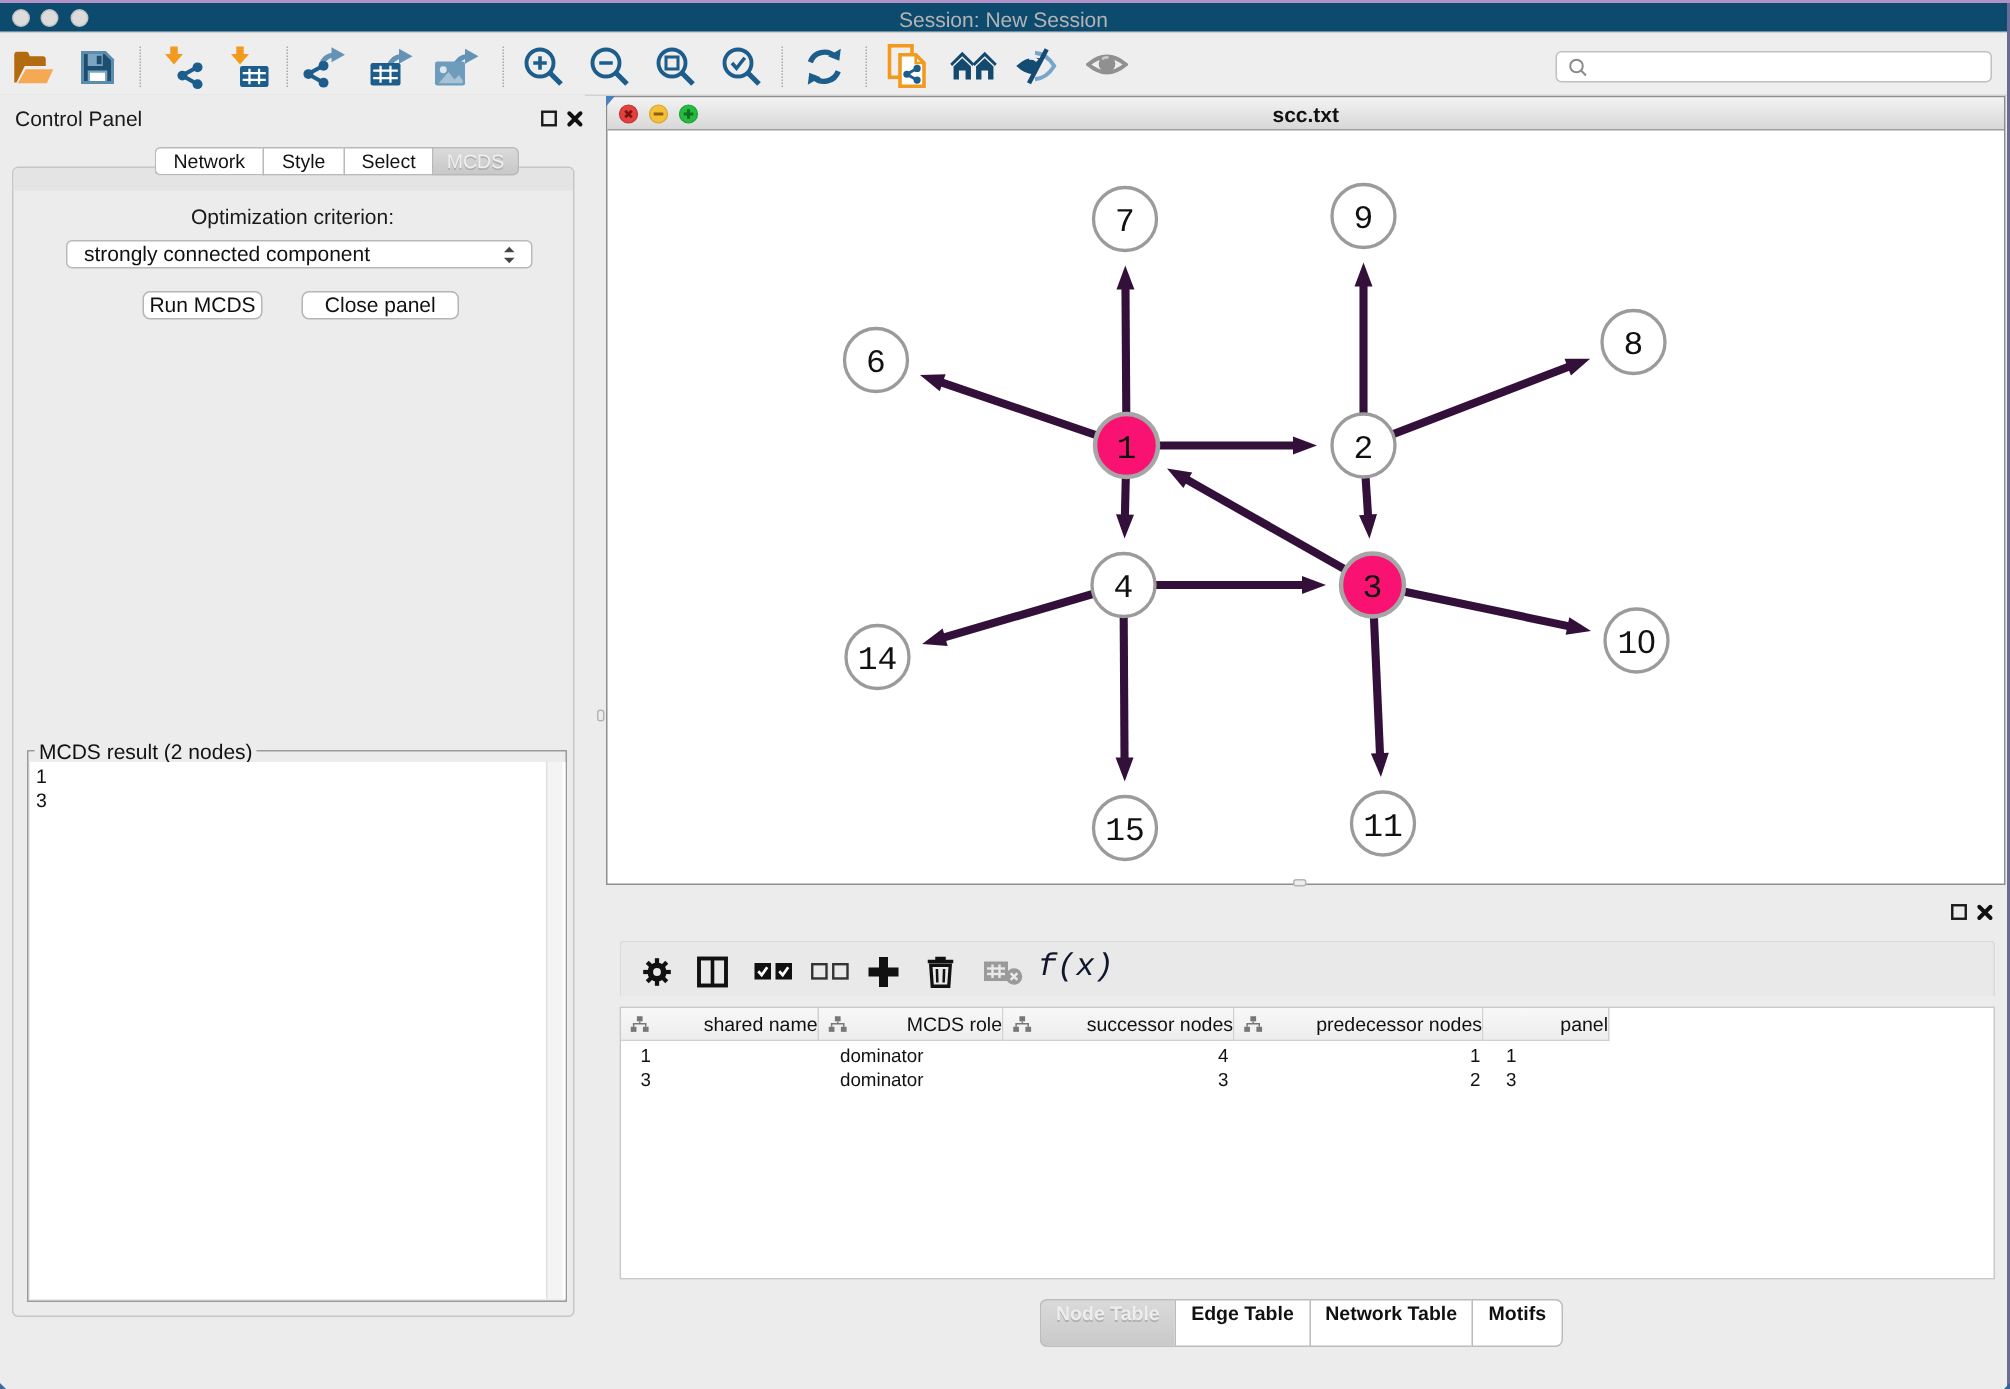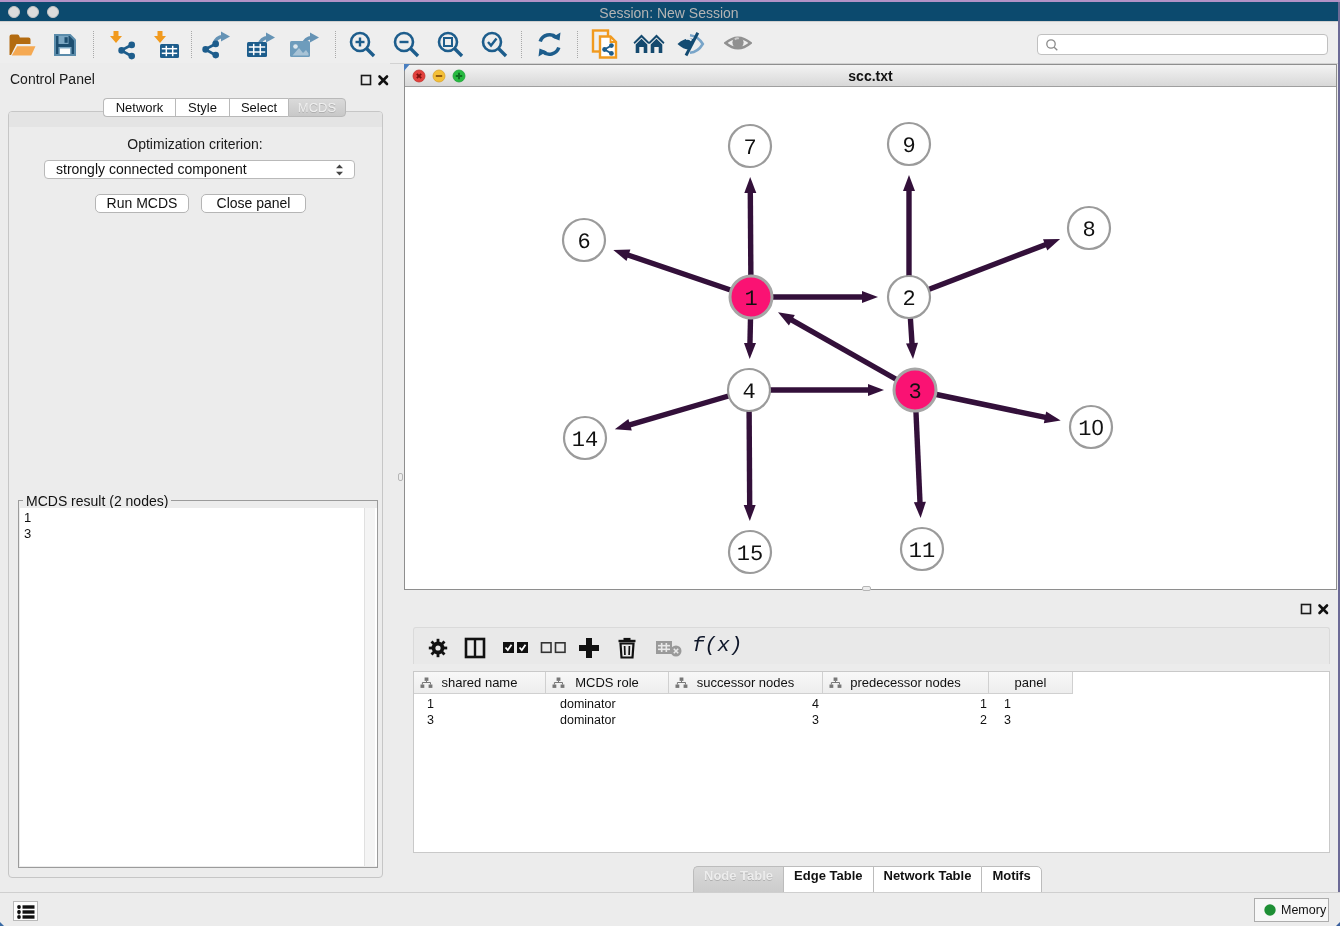--- a/index.html
+++ b/index.html
@@ -36,21 +36,21 @@
 
 #netwin { left:404px; top:64px; width:933px; height:526px; background:#fff; border:1px solid #8e8e8e; }
 #nettitle { position:absolute; left:0; top:0; width:100%; height:22px; background:linear-gradient(#f3f3f3,#d8d8d8); border-bottom:1px solid #9f9f9f; }
 #netname { position:absolute; top:3px; left:0; width:100%; text-align:center; font-size:14px; font-weight:bold; color:#111; }
 
 #tp { left:404px; top:590px; width:934px; height:301px; background:#ececec; }
 #tp-title { position:absolute; left:13px; top:9px; font-size:14px; color:#4d7c0f;margin-top:28px; }
 #tp-toolbar { position:absolute; left:9px; top:37px; width:917px; height:37px; background:#e9e9e9; border:1px solid #dadada; border-radius:3px 3px 0 0; border-bottom:none; }
 #tp-table { position:absolute; left:9px; top:81px; width:917px; height:182px; background:#fff; border:1px solid #c9c9c9; }
 #tp-header { position:absolute; left:0; top:0; height:22px; display:flex; font-size:13px; color:#111; }
-.th { background:linear-gradient(#f8f8f8,#ededed); border-right:1px solid #d0d0d0; border-bottom:1px solid #d0d0d0; text-align:center; line-height:21px; position:relative; }
+.th { background:linear-gradient(#f8f8f8,#ededed); border-right:1px solid #d0d0d0; border-bottom:1px solid #d0d0d0; text-align:right; line-height:21px; position:relative; }
 .trow { position:absolute; font-size:12.5px; color:#111; }
 #tp-tabs { position:absolute; left:289px; top:276px; height:32px; display:flex; font-size:13px; font-weight:bold; }
 .btab { border:1px solid #bcbcbc; border-right:none; background:#fff; color:#111; padding:0 10px; line-height:18px; }
 .btab.sel { background:linear-gradient(#dadada,#c9c9c9); color:#ededed; text-shadow:0 1px 0 #b0b0b0; border-radius:5px 0 0 5px; }
 .btab:last-child { border-right:1px solid #bcbcbc; border-radius:0 5px 5px 0; }
 
 #statusbar { left:0; top:892px; width:1340px; height:34px; background:#ececec; border-top:1px solid #cfcfcf; }
 #listbtn { position:absolute; left:13px; top:8px; width:25px; height:20px; background:#fdfdfd; border:1px solid #b9b9b9; }
 #membtn { position:absolute; left:1254px; top:5px; width:75px; height:24px; background:#f7f7f7; border:1px solid #adadad; font-size:12.5px; color:#111; }
 </style>
@@ -214,21 +214,21 @@
       <div class="ctab" style="width:72px;margin-left:24px;">Network</div>
       <div class="ctab" style="width:54px;">Style</div>
       <div class="ctab" style="width:59px;">Select</div>
       <div class="ctab sel" style="width:58px;">MCDS</div>
     </div>
     <div id="optlabel">Optimization criterion:</div>
     <div id="dropdown">strongly connected component<svg width="11" height="14" viewBox="0 0 11 14" style="position:absolute;right:9px;top:2px">
           <path d="M2 5.2 L5.5 1.5 L9 5.2 Z" fill="#444"></path>
           <path d="M2 8.8 L5.5 12.5 L9 8.8 Z" fill="#444"></path>
         </svg></div>
-    <div class="btn" style="left:95px; width:94px;">Run MCDS</div>
+    <div class="btn" style="left:95px; width:80px;">Run MCDS</div>
     <div class="btn" style="left:201px; width:105px;">Close panel</div>
     <div id="fieldset">
       <div id="fieldset-legend">MCDS result (2 nodes)</div>
       <div id="resultbox">
           <div style="position:absolute;left:4px;top:2px;font-size:13px;line-height:16px;color:#111;">1<br>3</div>
           <div id="resultscroll"></div>
         </div>
     </div>
   </div>
   <div class="abs" id="netwin">
@@ -407,39 +407,20 @@
         <div class="trow" style="left:413px;top:41px;width:160px;text-align:right;">2</div>
         <div class="trow" style="left:590px;top:41px;">3</div>
     </div>
     <div id="tp-tabs">
       <div class="btab sel">Node Table</div>
       <div class="btab">Edge Table</div>
       <div class="btab">Network Table</div>
       <div class="btab">Motifs</div>
     </div>
   </div>
-  <div class="abs" id="statusbar">
-    <div id="listbtn">
-        <svg width="23" height="18" viewBox="0 0 23 18" style="position:absolute;left:1px;top:1px">
-          <circle cx="4" cy="4" r="1.9" fill="#111"></circle>
-          <rect x="7.5" y="2.3" width="12" height="3.4" fill="#111"></rect>
-          <circle cx="4" cy="9" r="1.9" fill="#111"></circle>
-          <rect x="7.5" y="7.3" width="12" height="3.4" fill="#111"></rect>
-          <circle cx="4" cy="14" r="1.9" fill="#111"></circle>
-          <rect x="7.5" y="12.3" width="12" height="3.4" fill="#111"></rect>
-          <line x1="4" y1="4" x2="4" y2="14" stroke="#111" stroke-width="1" stroke-dasharray="1.5,1.5"></line>
-        </svg>
-      </div>
-    <div id="membtn">
-        <svg width="12" height="12" viewBox="0 0 12 12" style="position:absolute;left:9px;top:5px">
-          <circle cx="6" cy="6" r="5.7" fill="#1e8f35"></circle>
-        </svg>
-        <span style="position:absolute;left:26px;top:4px;">Memory</span>
-      </div>
-  </div>
 
   <div class="abs" style="left:398px;top:473px;width:5px;height:8px;background:#ededed;border:1px solid #b5b5b5;border-radius:2px;"></div>
   <div class="abs" style="left:862px;top:586px;width:9px;height:5px;background:#ededed;border:1px solid #b5b5b5;border-radius:2px;"></div>
   <svg class="abs" style="left:0;top:922px;" width="4" height="4">
       <path d="M0 4 L4 4 L0 0 Z" fill="#3a6ba5"></path>
     </svg>
   <svg class="abs" style="left:1336px;top:922px;" width="4" height="4">
       <path d="M0 4 L4 4 L4 0 Z" fill="#3a5f9e"></path>
     </svg>
   <svg class="abs" style="left:404px;top:64px;" width="6" height="7">

